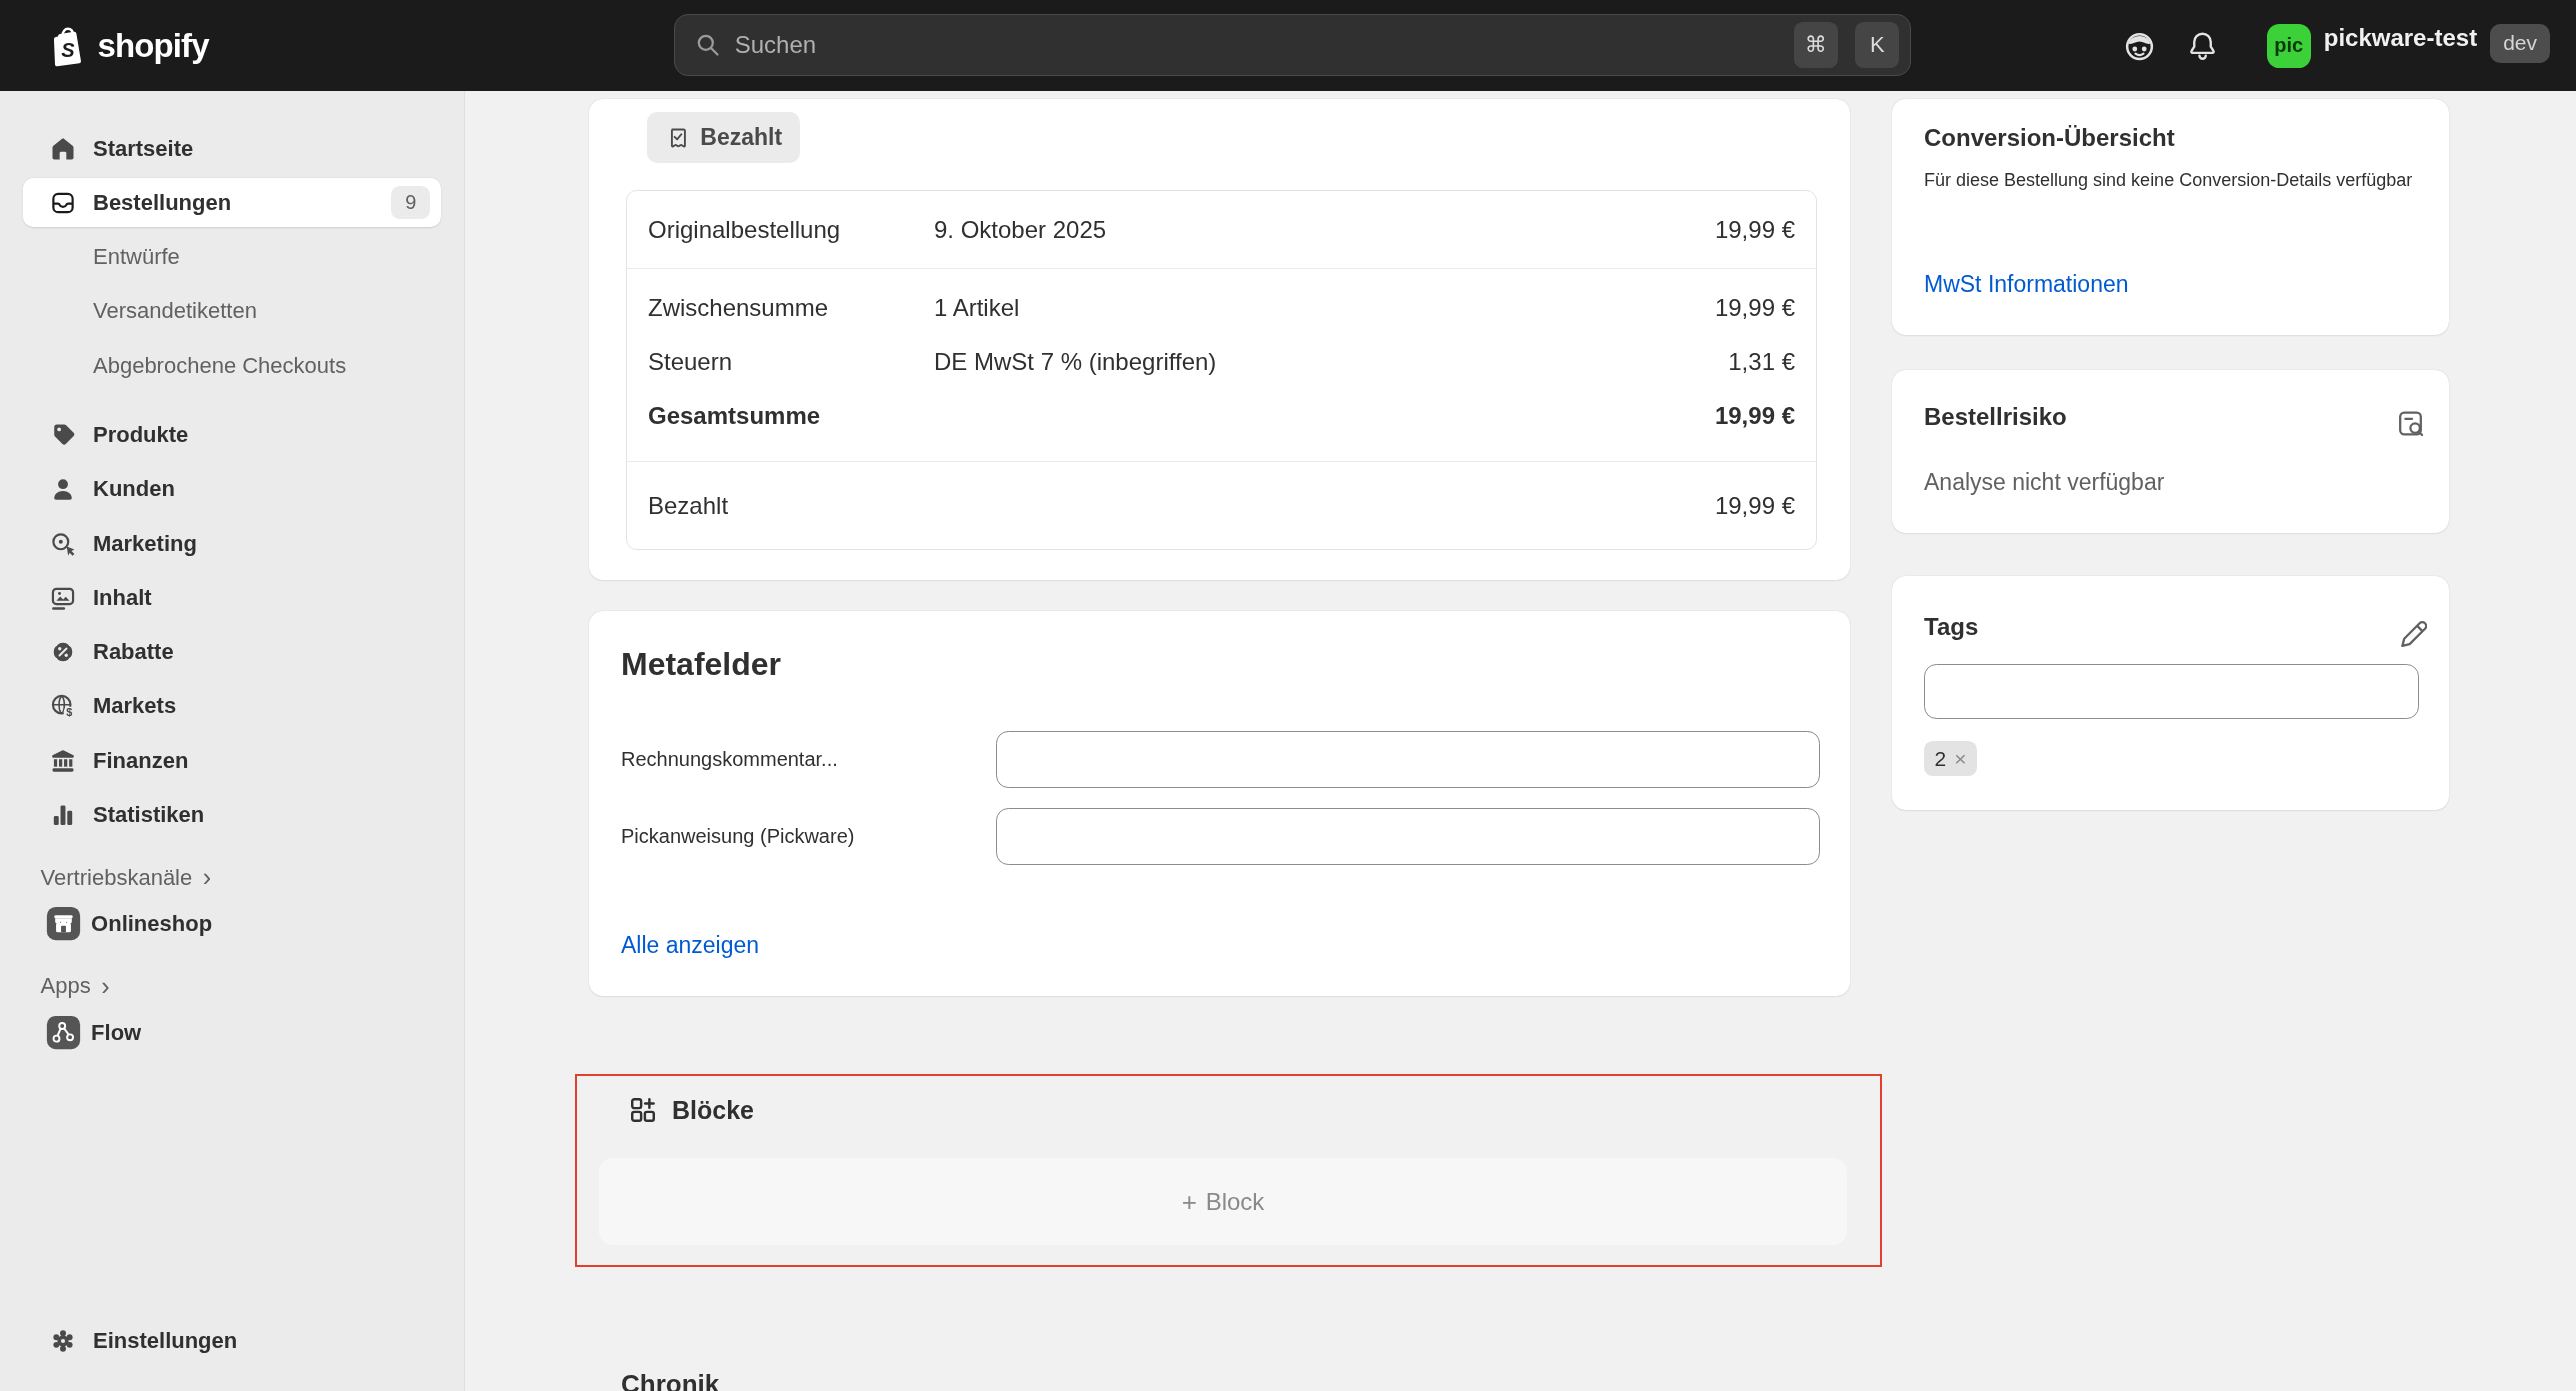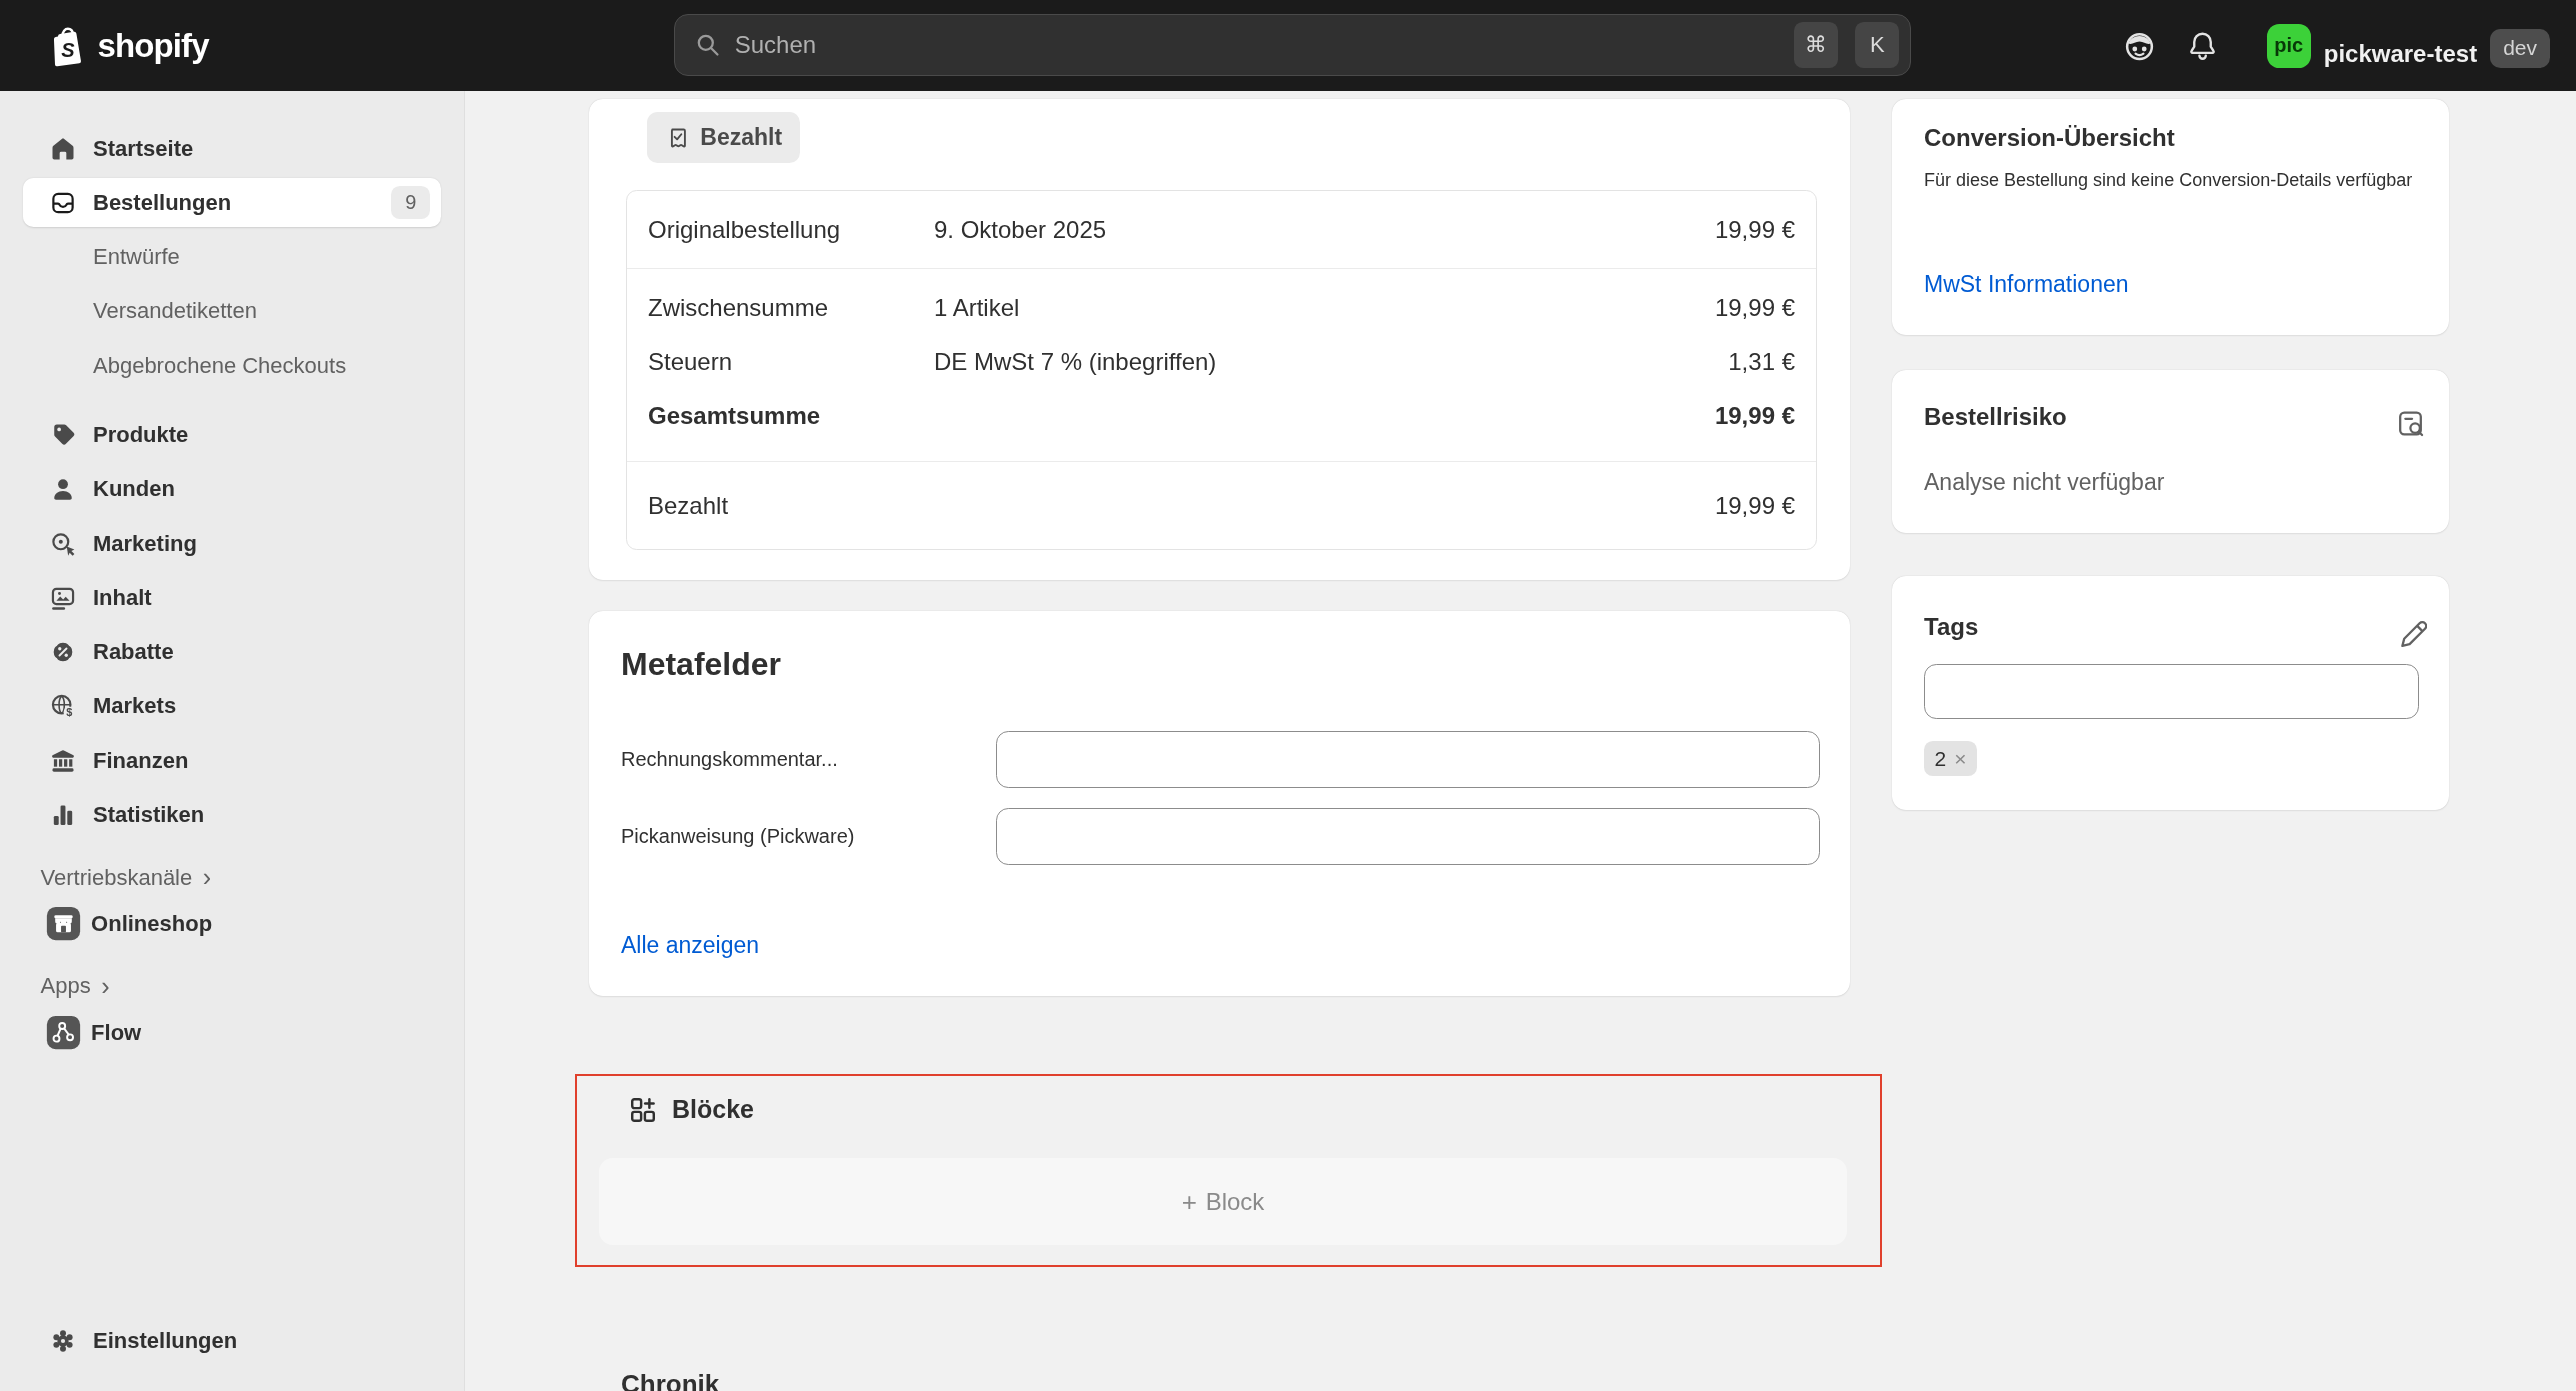--- a/index.html
+++ b/index.html
@@ -14,21 +14,21 @@
   .search { position:absolute; left:674px; top:14px; width:1237px; height:62px; background:#303030;
     border:0.9px solid #4a4a4a; border-radius:14px; display:flex; align-items:center; padding:0 10.6px 0 19.4px; gap:12.3px; }
   .search input { flex:1; background:transparent; border:none; outline:none; color:#e3e3e3;
     font-size:24px; font-family:inherit; }
   .search input::placeholder { color:#b0b0b0; }
   .kbd { min-width:44px; height:46px; padding:0 8.8px; background:#454545; border-radius:8.8px;
     color:#dcdcdc; font-size:22px; display:flex; align-items:center; justify-content:center; margin-left:5.3px; }
   .topbar-right { position:absolute; right:26px; top:0; height:91px; display:flex; align-items:center; }
   .tb-iconbtn { width:63px; height:63px; display:flex; align-items:center; justify-content:center;
     color:#e3e3e3; border-radius:12.3px; cursor:pointer; }
-  .account { display:flex; align-items:flex-end; gap:13px; margin-left:33px; cursor:pointer; }
+  .account { display:flex; align-items:flex-start; gap:13px; margin-left:33px; cursor:pointer; }
   .avatar { width:44px; height:44px; border-radius:12.3px; display:flex; align-items:center; justify-content:center;
     font-size:20px; font-weight:700; color:#073807; }
   .store-name { color:#f1f1f1; font-size:24px; font-weight:700; }
   .env-badge { height:39px; padding:0 13px; background:#4d4d4d; border-radius:10.6px; color:#d5d5d5;
     font-size:21px; display:flex; align-items:center; }
 
   
   .sidebar { position:absolute; left:0; top:91px; width:465px; height:1301px; background:#ebebeb;
     border-right:0.9px solid rgba(0,0,0,.05); padding-top:33px; }
   .side-item { height:49px; margin:0 23px 5.3px 23px; padding:0 10.6px 0 26px; display:flex; align-items:center;
@@ -67,21 +67,21 @@
   .mf-title { position:absolute; left:32px; top:35px; font-size:32px; font-weight:700; }
   .mf-row { position:absolute; left:32px; display:flex; align-items:center; }
   .mf-label { width:375px; font-size:20px; color:#303030; }
   .mf-input { width:824px; height:57px; border:0.9px solid #8c8c8c; border-radius:12.3px; background:#fff;
     font-size:23px; padding:0 16px; outline:none; font-family:inherit; }
   .link { color:#005bd3; font-size:23px; cursor:pointer; text-decoration:none; }
 
   
   .blocks-annotation { position:absolute; left:575px; top:1074px; width:1307px; height:193px;
     border:2.6px solid #e0402c; }
-  .blocks-header { position:absolute; left:51px; top:19.4px; display:flex; align-items:flex-start; gap:14px; }
+  .blocks-header { position:absolute; left:51px; top:19.4px; display:flex; align-items:center; gap:14px; }
   .blocks-title { font-size:25px; font-weight:700; color:#303030; }
   .block-add-btn { position:absolute; left:22px; top:82px; width:1248px; height:87px; background:#f7f7f7;
     border:none; border-radius:14px; display:flex; align-items:center; justify-content:center; gap:8.8px;
     color:#8a8a8a; font-size:24px; font-family:inherit; cursor:pointer; }
   .block-plus { font-size:26px; line-height:1; }
 
   .timeline-heading { position:absolute; left:621px; top:1369px; font-size:26px; font-weight:700; color:#303030; }
 
   
   .conversion-card { left:1892px; top:99px; width:557px; height:236px; }

